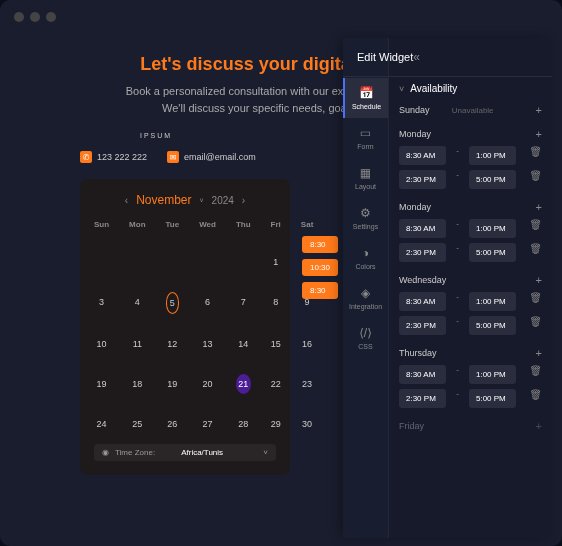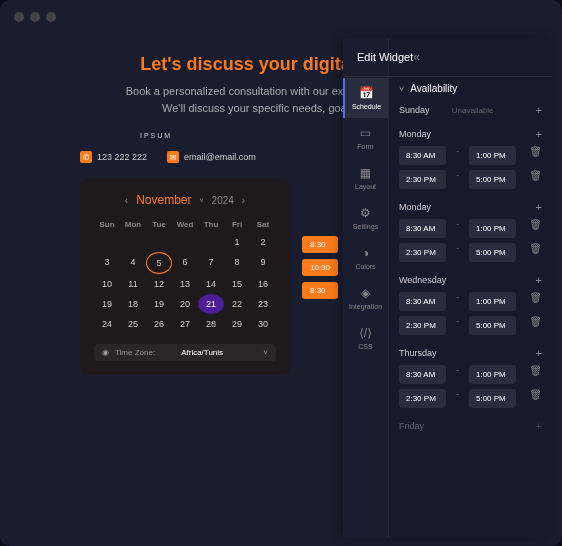--- a/index.html
+++ b/index.html
@@ -13,21 +13,21 @@
 .logo{font-weight:900;font-size:28px;letter-spacing:-1px;color:#fff;margin-left:50px}
 .logo-sub{font-size:7px;letter-spacing:2px;margin-left:110px;margin-top:-4px;color:#ccc}
 .contacts{display:flex;gap:20px;margin:12px 0 16px 50px;font-size:9px}
 .contact{display:flex;align-items:center;gap:5px;color:#ccc}
 .ico-box{width:12px;height:12px;background:#ff7a1a;border-radius:2px;display:flex;align-items:center;justify-content:center;font-size:8px;color:#fff}
 .calendar{background:#1e1a1c;border-radius:8px;padding:14px;width:210px;margin-left:50px}
 .cal-head{display:flex;justify-content:center;align-items:center;gap:8px;margin-bottom:10px}
 .chev{color:#888;font-size:10px;cursor:pointer}
 .cal-month{color:#ff7a1a;font-size:12px}
 .cal-year{color:#888;font-size:10px}
-.cal-grid{display:grid;grid-template-columns:repeat(7,1fr);gap:0;text-align:center}
+.cal-grid{display:grid;grid-template-columns:repeat(7,1fr);gap:20px;text-align:center}
 .daylabel{color:#888;font-size:8px;font-weight:600;padding:3px 0}
 .daynum{color:#ccc;font-size:9px;padding:5px 0;cursor:pointer}
 .daynum.ring{border:1px solid #ff7a1a;border-radius:50%}
 .daynum.fill{background:#4c1d95;border-radius:50%;color:#fff}
 .tz{display:flex;align-items:center;gap:6px;margin-top:10px;font-size:8px;color:#999;background:#2a2628;border-radius:4px;padding:4px 8px}
 .tz-val{color:#fff;font-size:8px;margin-left:20px}
 .time-pills{position:absolute;left:302px;top:236px;display:flex;flex-direction:column;gap:6px}
 .pill{background:#ff7a1a;color:#fff;font-size:8px;padding:4px 8px;border-radius:3px}
 .panel{position:absolute;right:10px;top:38px;width:209px;height:500px;background:#171a2b;border-radius:8px;display:flex;box-shadow:-4px 0 12px rgba(0,0,0,0.3)}
 .panel-head{position:absolute;top:0;left:0;right:0;padding:12px 14px;display:flex;align-items:center;font-size:11px;color:#fff;border-bottom:1px solid #2a2d3e}

